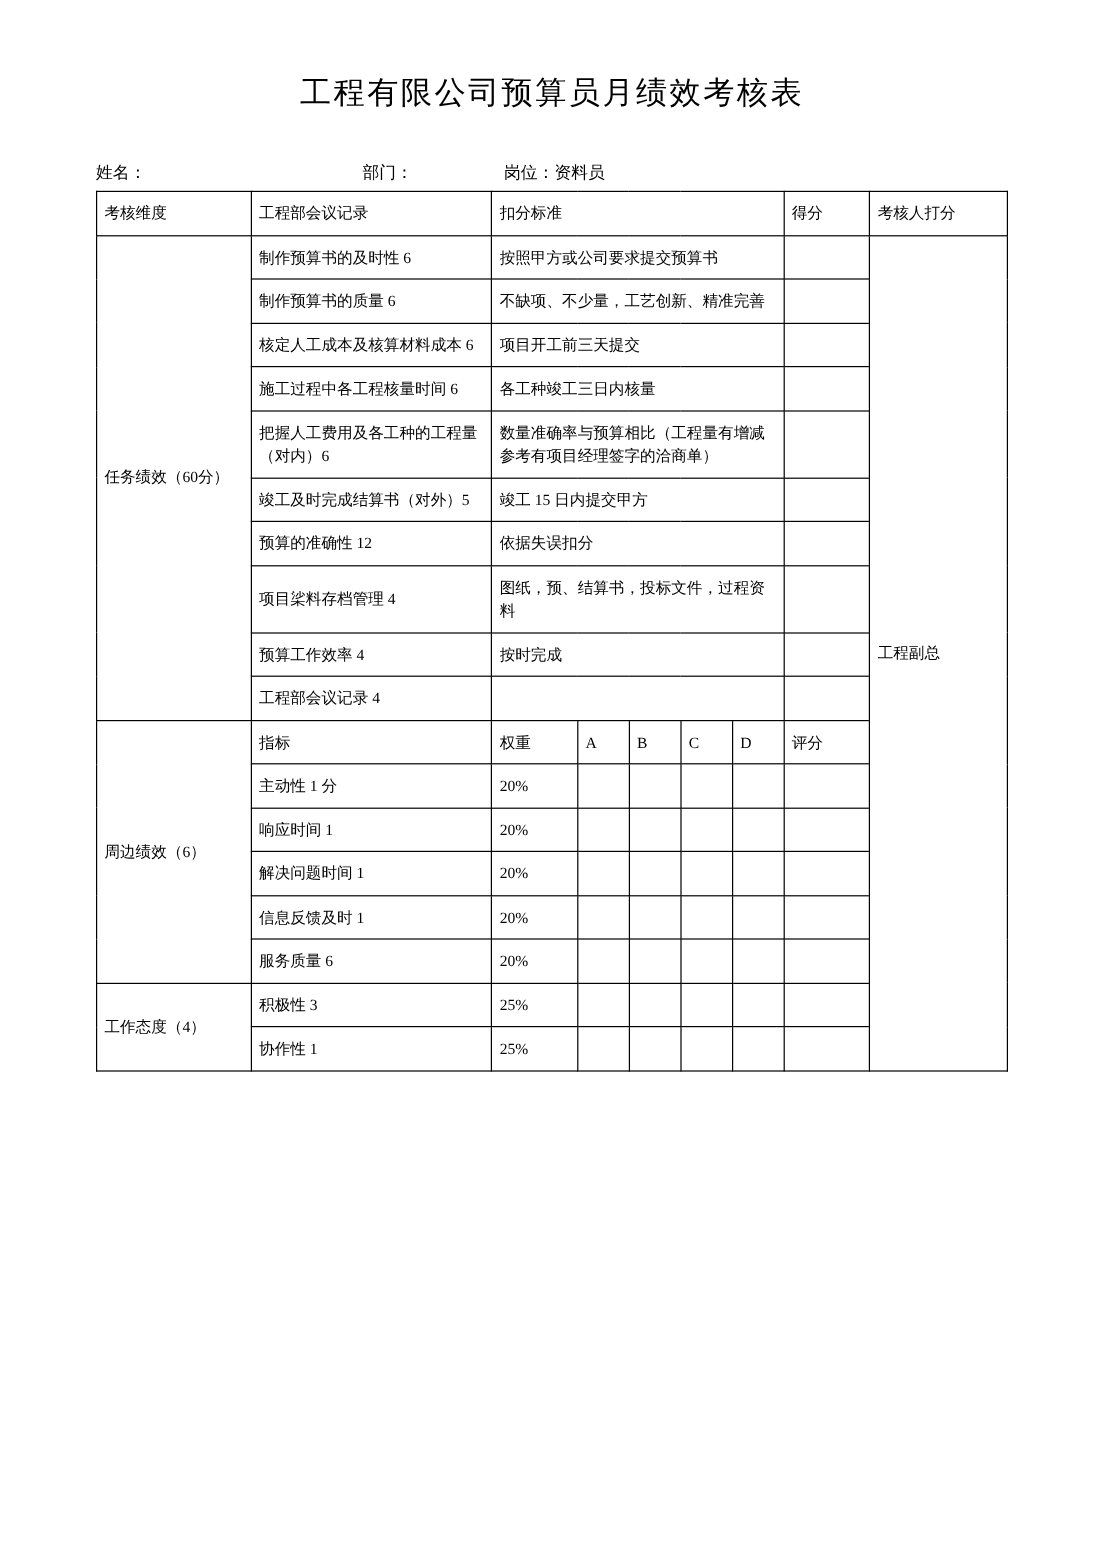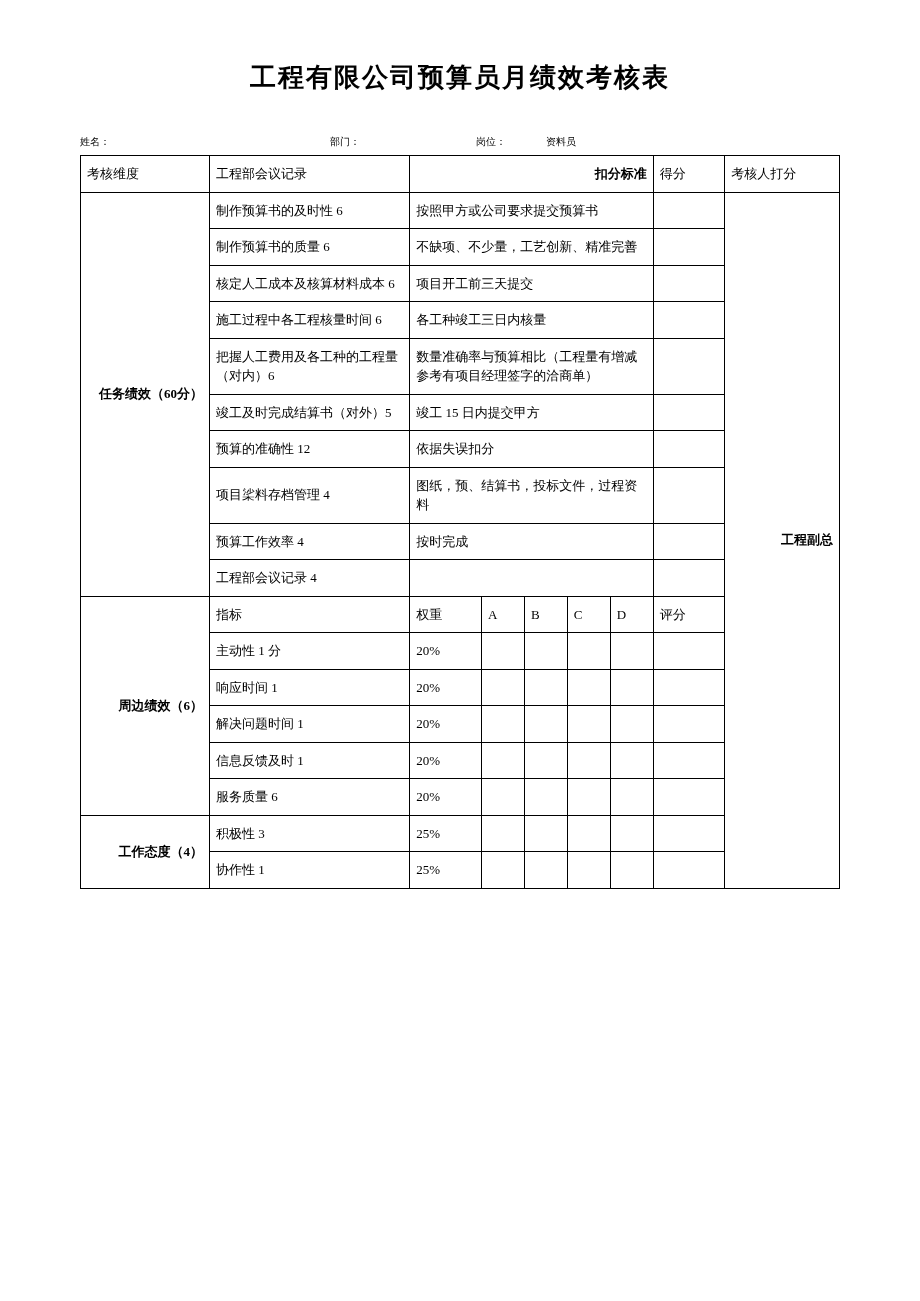--- a/index.html
+++ b/index.html
@@ -6,29 +6,28 @@
       font-family: "SimSun", "宋体", serif;
       background: #ffffff;
       margin: 0;
       padding: 60px 80px;
       color: #000000;
       font-size: 14px;
     }
     .title {
       text-align: center;
       font-size: 26px;
-      font-weight: bold;
+      font-weight: normal;
       margin-bottom: 40px;
       letter-spacing: 2px;
     }
     .header-row {
       display: flex;
       margin-bottom: 6px;
-      font-size: 10px;
-      gap: 40px;
+      font-size: 14px;
     }
     .header-row .field {
       display: inline-block;
     }
     .header-row .field-name {
       margin-right: 180px;
     }
     .header-row .field-dept {
       margin-right: 76px;
     }
@@ -47,21 +46,21 @@
       line-height: 1.5;
     }
     th {
       font-weight: normal;
     }
     .col-dim { width: 90px; }
     .col-indicator { width: 140px; }
     .col-sub { width: 30px; }
     .col-score { width: 50px; }
     .col-assessor { width: 80px; }
-    .center { text-align: right; font-weight: bold; }
+    .center { text-align: left; }
   </style>
 </head>
 <body>
 
 <div class="title">工程有限公司预算员月绩效考核表</div>
 
 <div class="header-row">
   <span class="field field-name">姓名：</span>
   <span class="field field-dept">部门：</span>
   <span class="field">岗位：</span>

